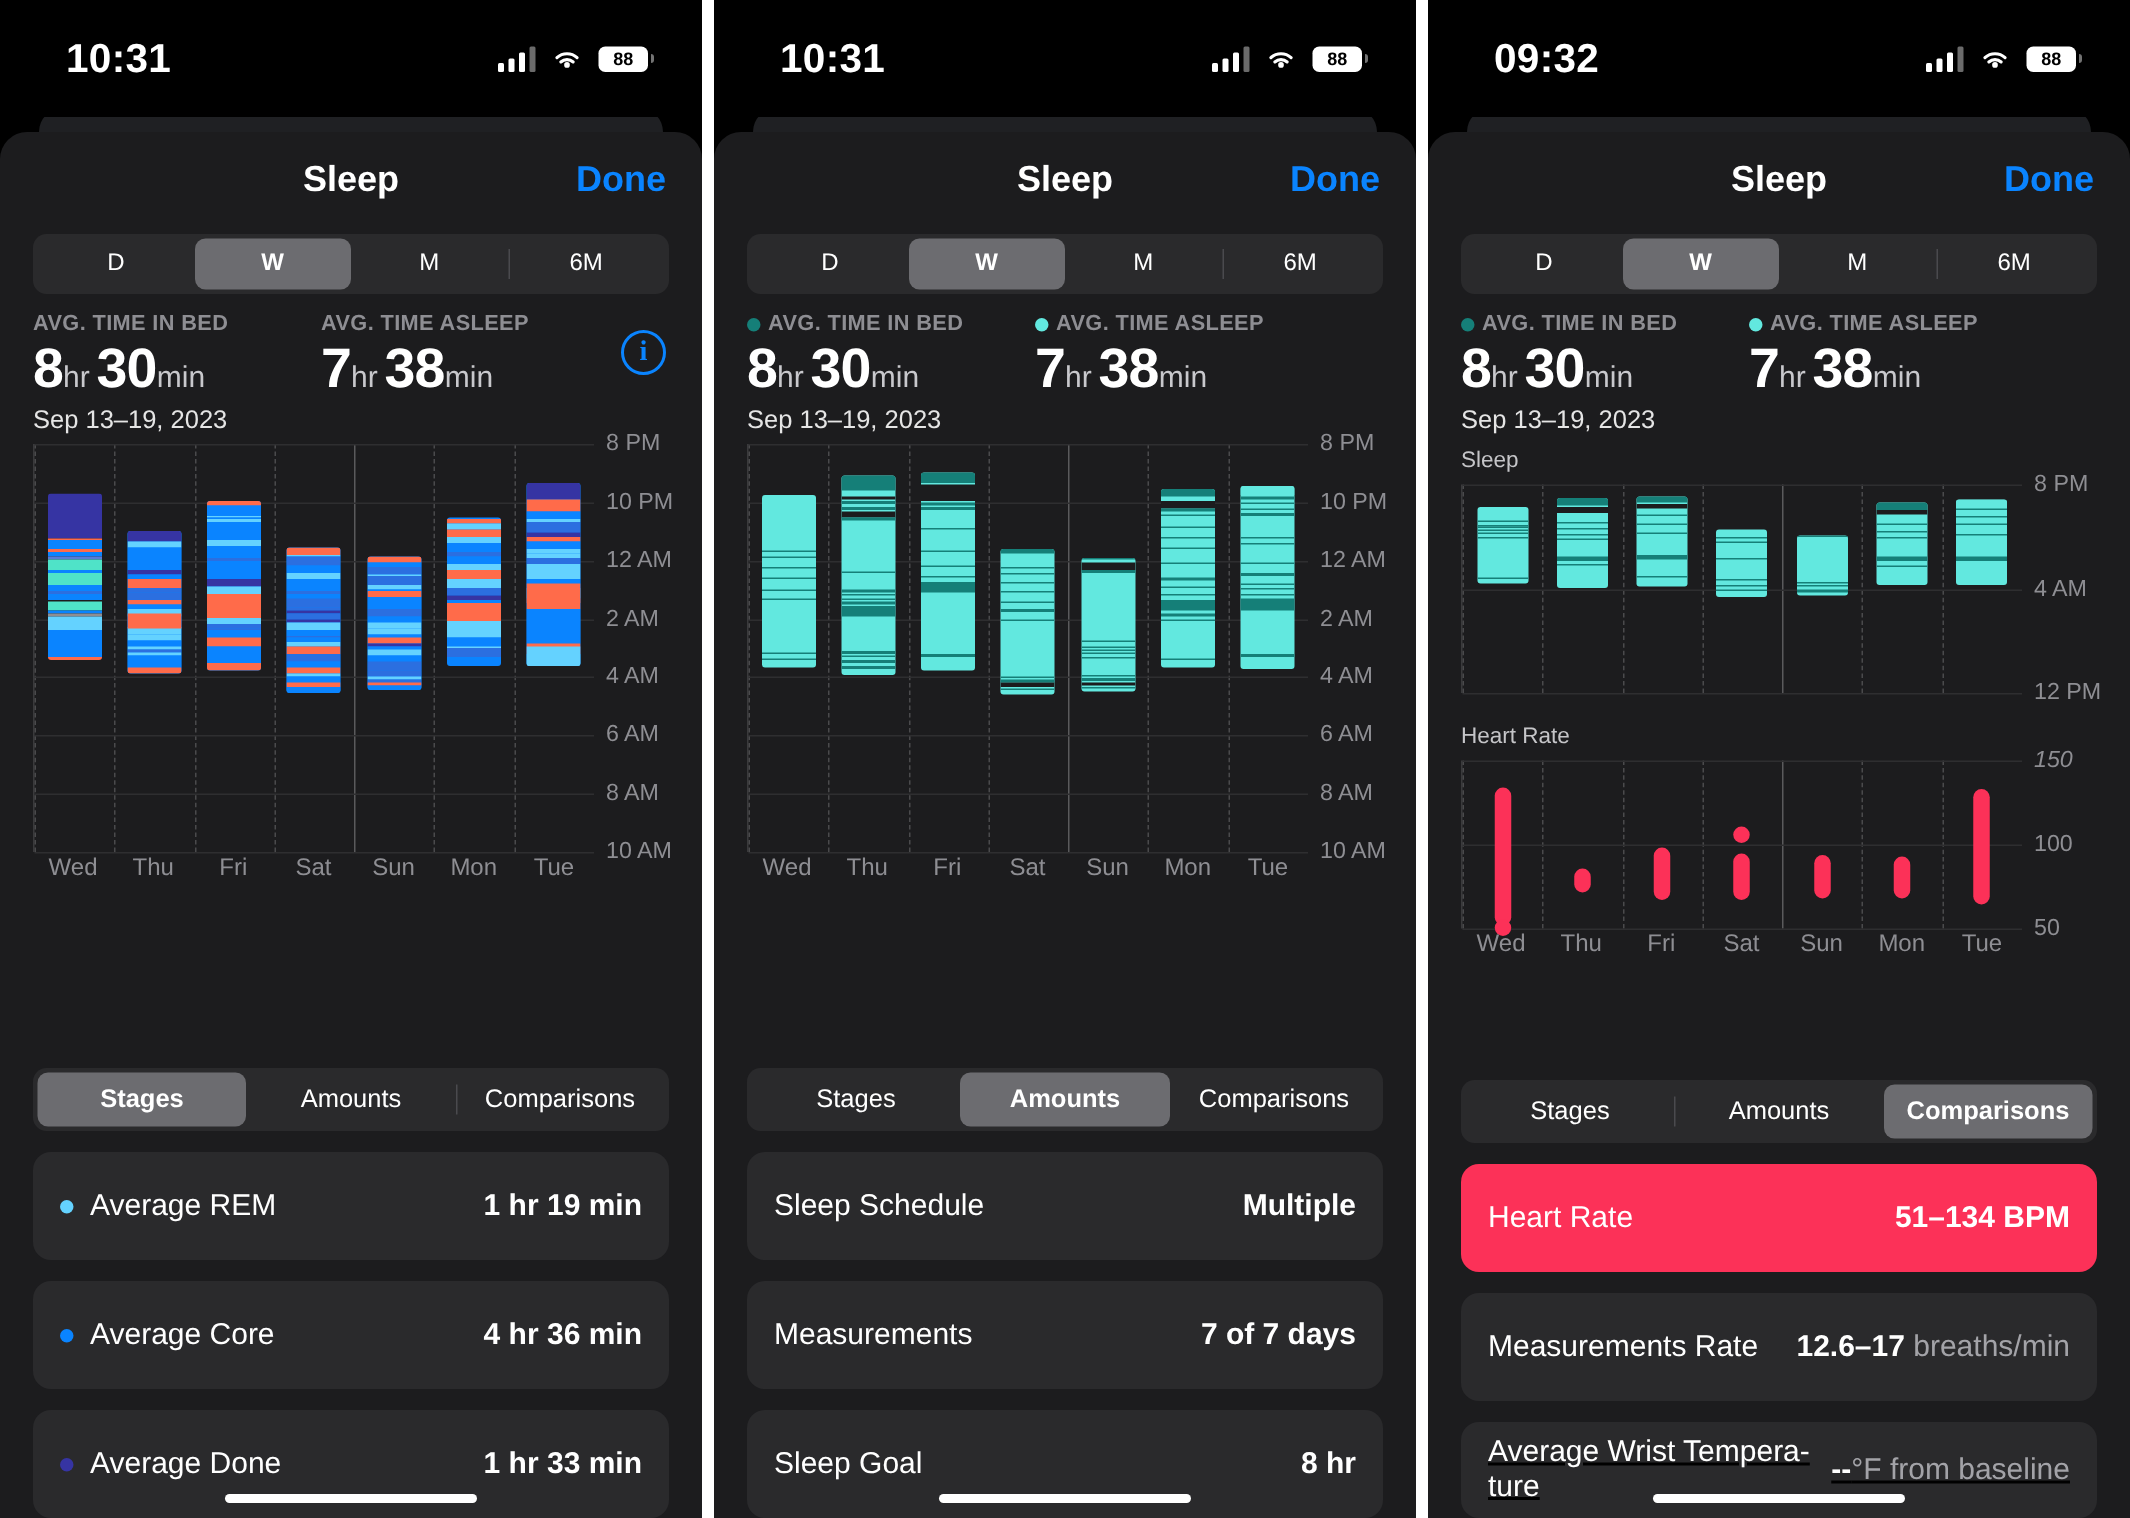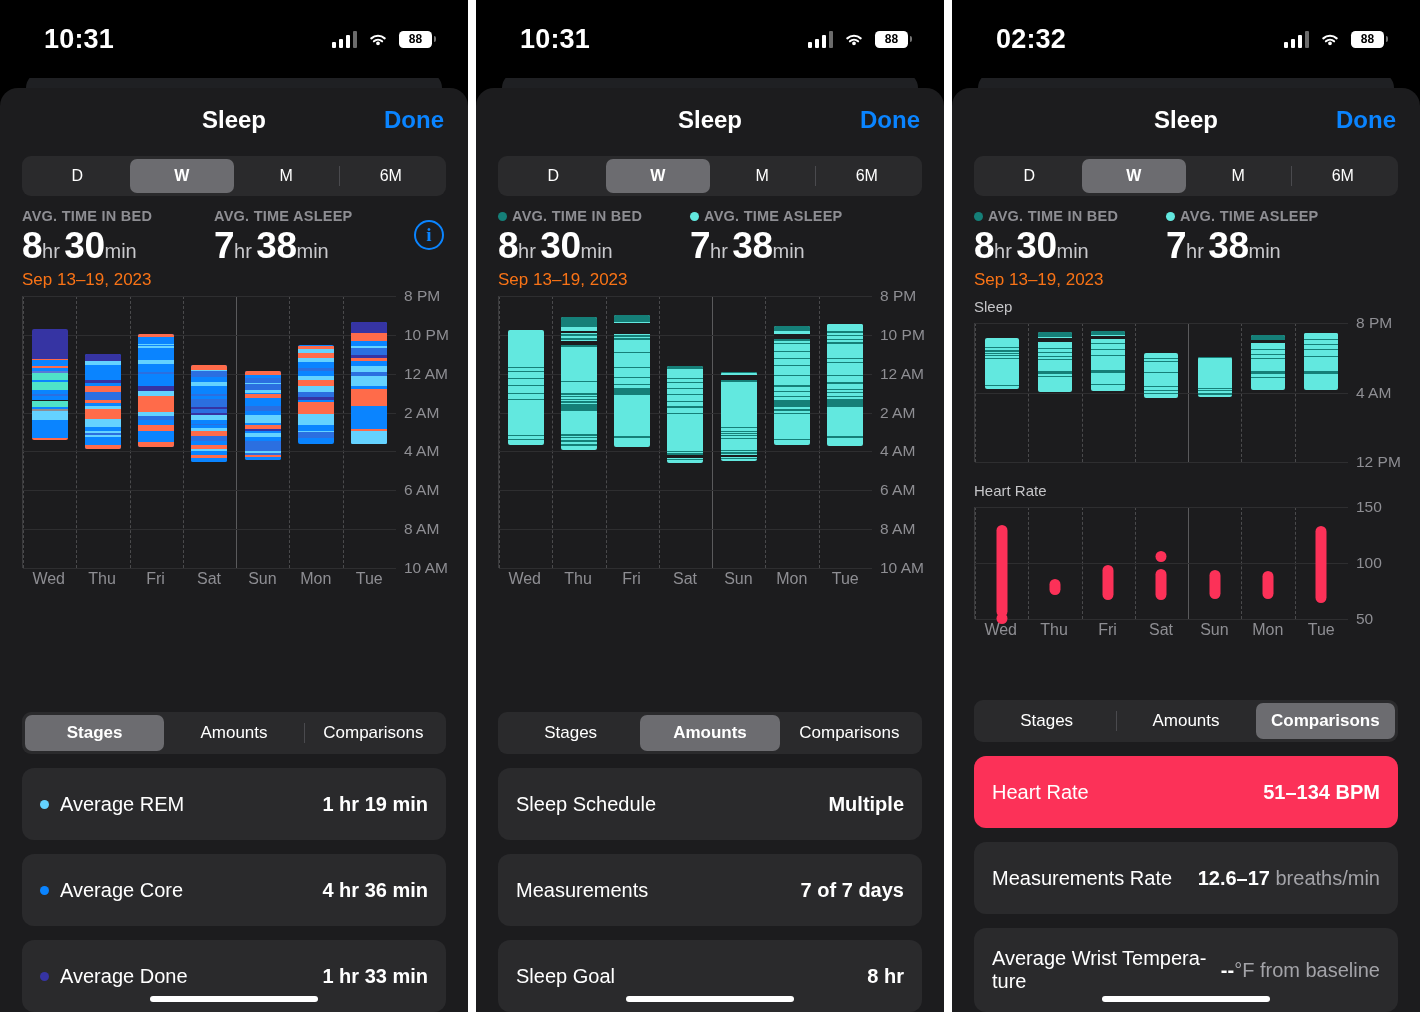--- a/index.html
+++ b/index.html
@@ -120,21 +120,21 @@
   .stat-value { color:#fff; margin-top:1px; white-space:nowrap; }
   .stat-value .big { font-size:37px; font-weight:bold; letter-spacing:-0.5px;}
   .stat-value .unit { font-size:20px; color:#c8c8cc; font-weight:normal; }
   .info-btn {
     position:absolute; right:24px; top:24px;
     width:30px; height:30px; border-radius:50%;
     border: 2px solid #0a84ff; color:#0a84ff;
     display:flex; align-items:center; justify-content:center;
     font-size:19px; font-weight:bold; font-family:"Liberation Serif", serif;
   }
-  .daterange { color:#f97316; font-size:17px; padding: 3px 22px 0 22px; }
+  .daterange { color:#e5e5e5; font-size:17px; padding: 3px 22px 0 22px; }
 
   
   .chart-title { color:#c5c5c8; font-size:15px; padding: 8px 22px 2px 22px; }
   .chart {
     position:relative;
     margin: 6px 0 0 0;
     height: 300px;
   }
   .chart.small { height: 145px; }
   .chart.hr { height: 140px; }
@@ -197,21 +197,21 @@
     content:""; position:absolute; left:0; top:22%; height:56%;
     width:1px; background:#4a4a4e;
   }
   .row {
     margin-top: 14px;
     background:#2a2a2c; border-radius:12px;
     height: 72px;
     display:flex; align-items:center; justify-content:space-between;
     padding: 0 18px;
   }
-  .row.tall { height: 84px; }
+  .row.tall { height: 64px; text-decoration: underline; }
   .row.accent { background:#fc3158; }
   .row-label {
     color:#fff; font-size:20px; display:flex; align-items:center; gap:11px;
     line-height:1.15;
   }
   .row-label .lbl2 { max-width: 248px; }
   .row-value { color:#fff; font-size:20px; font-weight:bold; white-space:nowrap; }
   .row-value .muted { color:#a3a3a8; font-weight:normal; }
   .section-head {
     color:#fff; font-size:24px; font-weight:bold; margin-top: 26px;
@@ -805,21 +805,21 @@
             </div>
           <div class="row-value">8 hr</div>
         </div>
       </div>
       <div class="home-ind"></div>
     </div>
   </div>
 
   <div class="phone">
     <div class="statusbar">
-      <div class="sb-time">02:32</div>
+      <div class="sb-time">09:32</div>
       <div class="sb-right">
         <div class="sig">
             <i></i>
             <i></i>
             <i></i>
             <i></i>
           </div>
         <div class="wifi">
           <svg width="22" height="17" viewBox="0 0 22 17">
               <path d="M11 14.2a1.9 1.9 0 100-3.8 1.9 1.9 0 000 3.8z" fill="#fff"></path>
@@ -998,21 +998,21 @@
               <div class="hr-bar" style="top: 56%; height: 26%; background: rgb(252, 49, 88);"></div>
             </div>
             <div class="bar-col" style="left: 71.4286%; width: 14.2857%;">
               <div class="hr-bar" style="top: 57%; height: 25%; background: rgb(252, 49, 88);"></div>
             </div>
             <div class="bar-col" style="left: 85.7143%; width: 14.2857%;">
               <div class="hr-bar" style="top: 17%; height: 69%; background: rgb(252, 49, 88);"></div>
             </div>
           </div>
         <div class="ylabels">
-            <div class="ylab" style="top: 0%;">150</div>
+            <div class="ylab" style="top: 0%; font-style: italic;">150</div>
             <div class="ylab" style="top: 50%;">100</div>
             <div class="ylab" style="top: 100%;">50</div>
           </div>
         <div class="xlabels">
             <div class="xlab">Wed</div>
             <div class="xlab">Thu</div>
             <div class="xlab">Fri</div>
             <div class="xlab">Sat</div>
             <div class="xlab">Sun</div>
             <div class="xlab">Mon</div>

